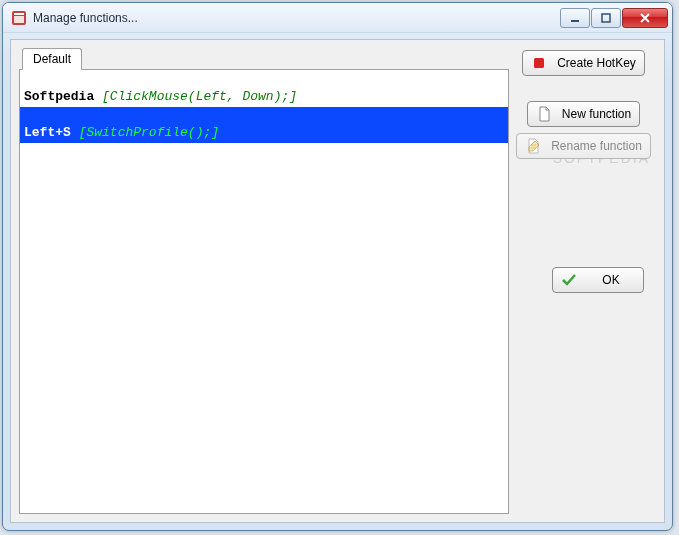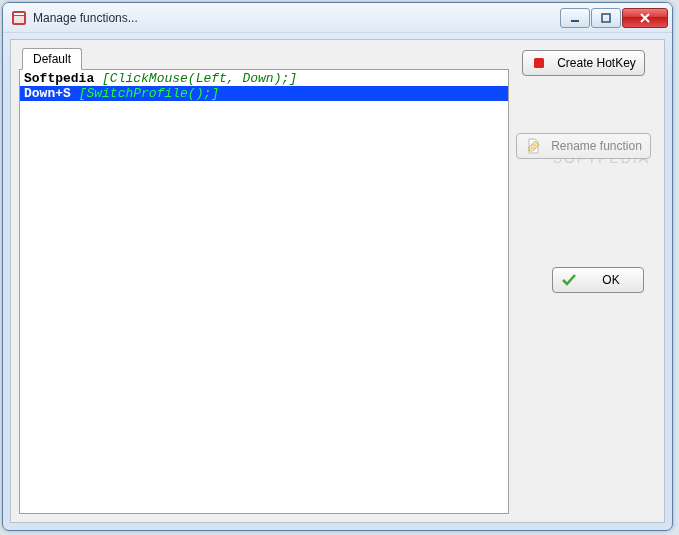--- a/index.html
+++ b/index.html
@@ -123,21 +123,21 @@
   .listbox {
     flex: 1;
     border: 1px solid #9f9f9f;
     background: #fff;
     font-family: "Courier New", monospace;
     font-size: 13px;
     overflow: auto;
     padding: 1px 0;
   }
   .row {
-    padding: 0 4px;
+    padding: 18px 4px;
     white-space: pre;
     line-height: 15px;
     height: 15px;
   }
   .row.selected {
     background: #0a49ff;
     color: #fff;
   }
   .row .fn-name.bold { font-weight: bold; }
   .row .fn-cmd.green { color: #0b7a0b; }
@@ -163,21 +163,20 @@
     align-items: center;
     padding: 0 8px;
     gap: 10px;
     cursor: default;
     color: #000;
   }
   .btn.disabled {
     color: #8a8a8a;
     background: linear-gradient(#f6f6f6,#ececec);
     border-color: #b6b6b6;
-    margin-top: 32px;
   }
   .btn .ico { width:16px; height:16px; flex: none; display:flex; align-items:center; justify-content:center; }
   .btn .lbl { flex:1; text-align: center; }
 
   .sep {
     height: 1px;
     background: linear-gradient(to right, transparent, #b8b8b8, transparent);
     margin: 6px 0;
   }
 
@@ -230,37 +229,46 @@
     <div class="left-pane">
       <div class="tabstrip">
         <div class="tab">
           <span>Default</span>
         </div>
       </div>
 
       <div class="listbox">
 
       <div class="row"><span class="fn-name bold">Softpedia</span> <span class="fn-cmd green italic">[ClickMouse(Left, Down);]</span></div>
-          <div class="row selected"><span class="fn-name bold">Down+S</span> <span class="fn-cmd green italic">[SwitchProfile();]</span></div>
+          <div class="row selected"><span class="fn-name bold">Left+S</span> <span class="fn-cmd green italic">[SwitchProfile();]</span></div>
         </div>
     </div>
 
     <div class="right-pane">
 
       <div class="btn">
         <span class="ico">
           <svg viewBox="0 0 16 16">
               <rect x="3" y="3" width="10" height="10" rx="1.5" fill="#d22"></rect>
             </svg>
         </span>
         <span class="lbl">Create HotKey</span>
       </div>
 
       <div class="sep"></div>
 
+      <div class="btn">
+        <span class="ico">
+          <svg viewBox="0 0 16 16">
+            <path d="M4 1h6l3 3v11H4z" fill="#fff" stroke="#888"></path>
+            <path d="M10 1v3h3" fill="none" stroke="#888"></path>
+          </svg>
+        </span>
+        <span class="lbl">New function</span>
+      </div>
 
       <div class="btn disabled">
         <span class="ico">
           <svg viewBox="0 0 16 16">
             <path d="M4 1h6l3 3v11H4z" fill="#fff" stroke="#bbb"></path>
             <path d="M6 7h5M6 10h5" stroke="#bbb"></path>
             <path d="M10 3l4 4-6 6H4v-4z" fill="#f3cf6b" stroke="#b38f20" opacity=".55"></path>
           </svg>
         </span>
         <span class="lbl">Rename function</span>

